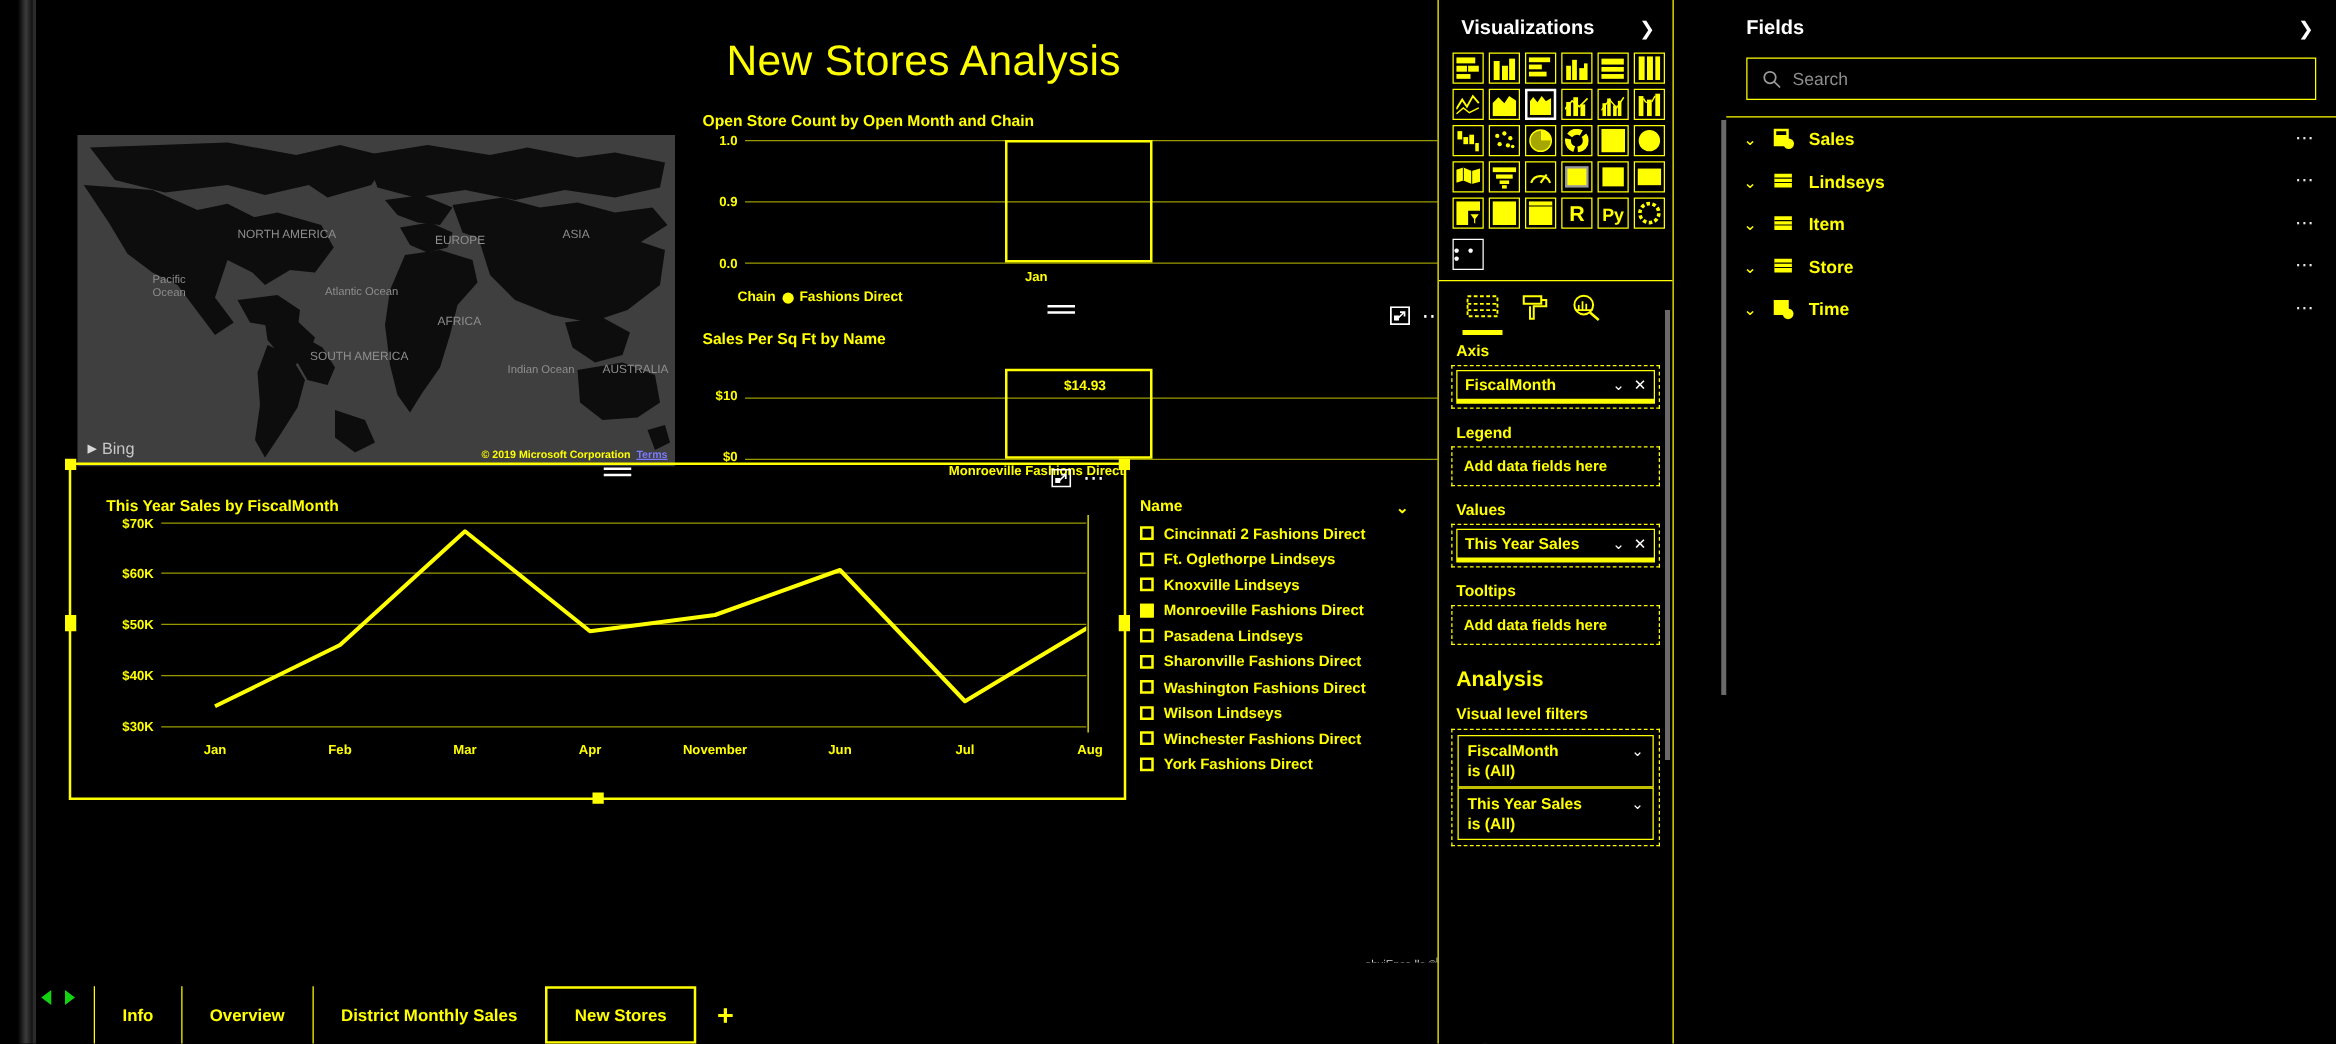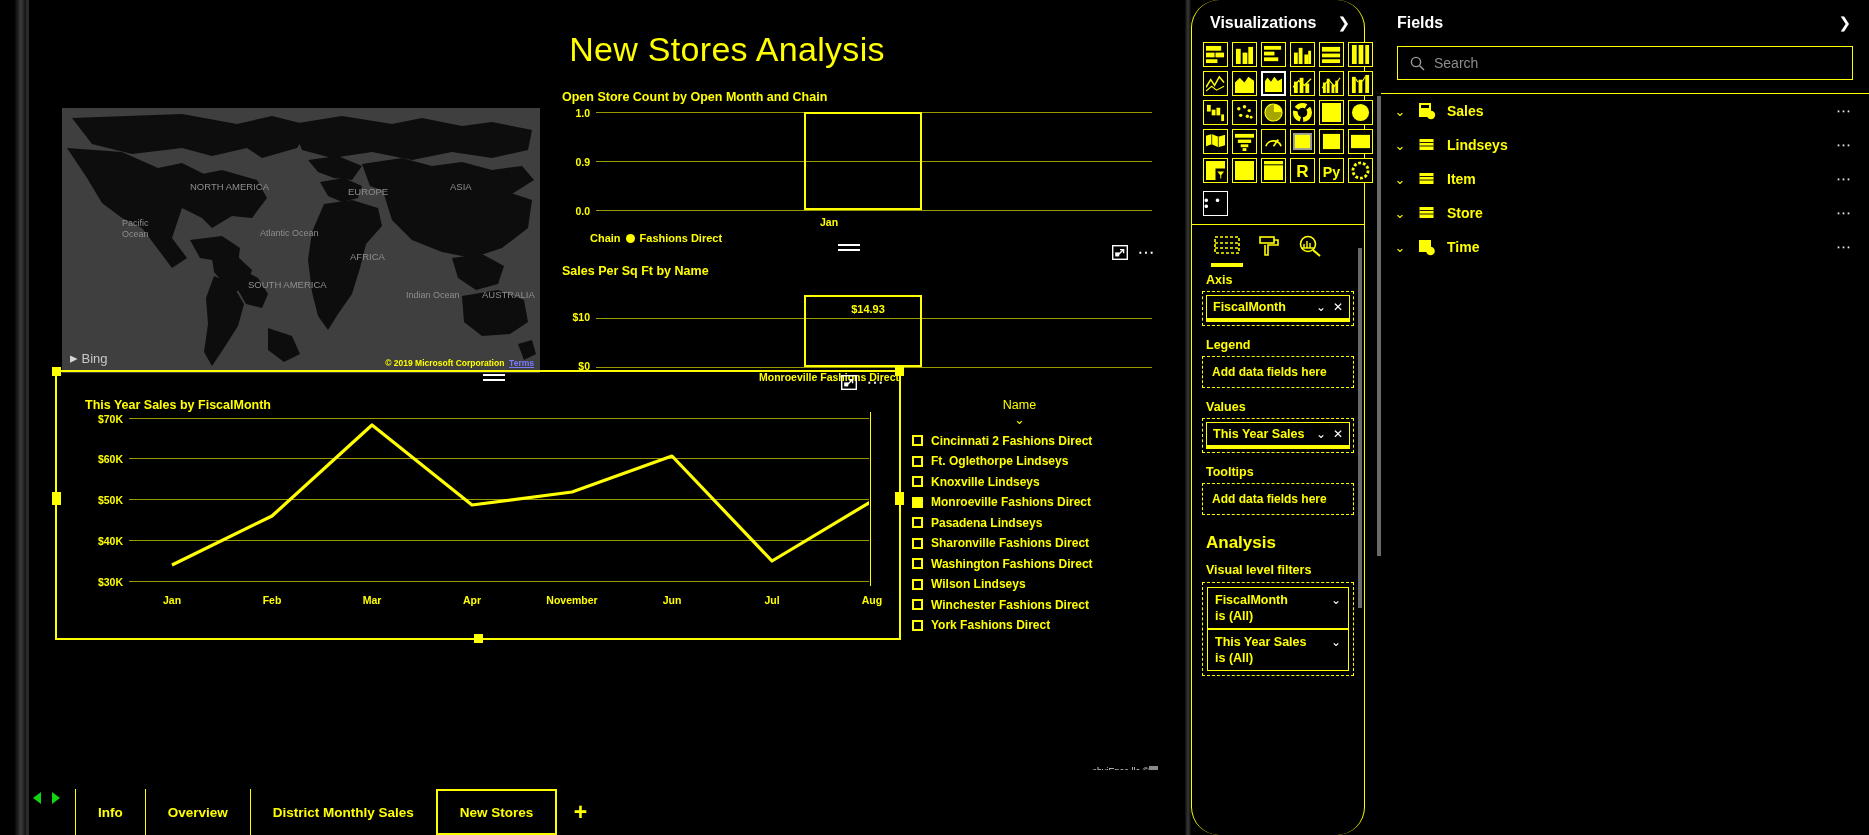--- a/index.html
+++ b/index.html
@@ -13,21 +13,21 @@
 
   
   .rail-left { position: absolute; left: 0; top: 0; width: 26px; height: 835px;
     background: linear-gradient(to right,#000 0%,#000 55%,#3c3c3c 80%,#111 100%); }
   .rail-sep { position: absolute; left: 26px; top: 0; width: 3px; height: 835px; background: #2b2b2b; }
 
   
   .canvas { position: absolute; left: 29px; top: 0; width: 1156px; height: 770px; background: #000; }
 
   .report-title {
-    position: absolute; left: 4px; top: 30px; width: 1388px; text-align: center;
+    position: absolute; left: 16px; top: 30px; width: 1388px; text-align: center;
     font-size: 34px; color: #ffff00; font-weight: 400; letter-spacing: .3px;
   }
 
   .vis-title { font-size: 12.5px; font-weight: 700; color: #ffff00; }
 
   
   .map-visual { position: absolute; left: 33px; top: 88px; width: 510px; height: 290px; }
   .map-box { position: absolute; left: 0; top: 20px; width: 478px; height: 265px;
      background:#3f3f3f; overflow:hidden; }
   .bing { position: absolute; left: 8px; bottom: 6px; color:#c8c8c8; font-size: 13px;
@@ -57,22 +57,22 @@
   .drag-handle { position:absolute; left:50%; transform:translateX(-50%); top:4px;
      width:22px; }
   .drag-handle i { display:block; height:2px; background:#fff; margin-bottom:3px; }
   .bar-label { position:absolute; font-size:11px; font-weight:700; color:#ffff00; text-align:center; }
 
   
   .line-visual { position: absolute; left: 26px; top: 370px; width: 846px; height: 270px;
      border: 2px solid #ffff00; }
   .handle { position:absolute; width:9px; height:13px; background:#ffff00; }
   .handle.sq { width:9px; height:9px; }
-  .legend-head { display:flex; align-items:center; justify-content:space-between;
-     font-size:12.5px; font-weight:400; color:#ffff00; width:215px;flex-direction:column; }
+  .legend-head { display:flex; justify-content:space-between;
+     font-size:12.5px; font-weight:700; color:#ffff00; width:215px; }
   .legend-row { display:flex; align-items:center; gap:8px; margin-top:6.5px; }
   .legend-chk { width:11px; height:11px; border:2px solid #ffff00; background:transparent; flex:none; }
   .legend-chk.on { background:#ffff00; }
   .legend-txt { font-size:12px; font-weight:700; color:#ffff00; white-space:nowrap; }
 
   .obvience { position:absolute; left:1063px; top:766px; font-size:9px; color:#d8d8d8; }
   .obv-sq { display:inline-block; width:9px; height:9px; background:#8a8a8a; vertical-align:-1px; }
 
   
   .tabbar { position:absolute; left:29px; top:770px; width:1156px; height:65px; background:#000; }
@@ -87,22 +87,22 @@
   .tab:last-of-type { border-right:1.5px solid #ffff00; }
   .tab.active { border:2px solid #ffff00; border-top-color:#ffff00; }
   .tab-add { display:flex; align-items:center; justify-content:center; width:46px;
      font-size:23px; color:#ffff00; font-weight:700; }
 
   
   .pane-sep { position:absolute; left:1185px; top:0; width:6px; height:835px;
      background: linear-gradient(to right,#0a0a0a,#383838,#0a0a0a); }
 
   
-  .vizpane { position:absolute; left:1191px; top:0; width:174px; height:835px;
-     background:#000; border-left:1px solid #ffff00; border-right:1px solid #ffff00;border-radius:28px; }
+  .vizpane { position:absolute; left:1150px; top:0; width:189px; height:835px;
+     background:#000; border-left:1px solid #ffff00; border-right:1px solid #ffff00; }
   .pane-head { display:flex; align-items:center; justify-content:space-between;
      padding:14px 14px 0 18px; }
   .pane-title { font-size:16px; font-weight:700; color:#fff; }
   .chev-r { color:#fff; font-size:15px; }
   .viz-grid { display:grid; grid-template-columns: repeat(6, 25px); gap:4px;
      padding:10px 0 6px 11px; }
   .viz-cell { width:25px; height:25px; border:1.5px solid #ffff00; position:relative;
      background:#000; }
   .viz-cell.sel { border:2px solid #fff; }
   .viz-cell svg { position:absolute; inset:2px; }

